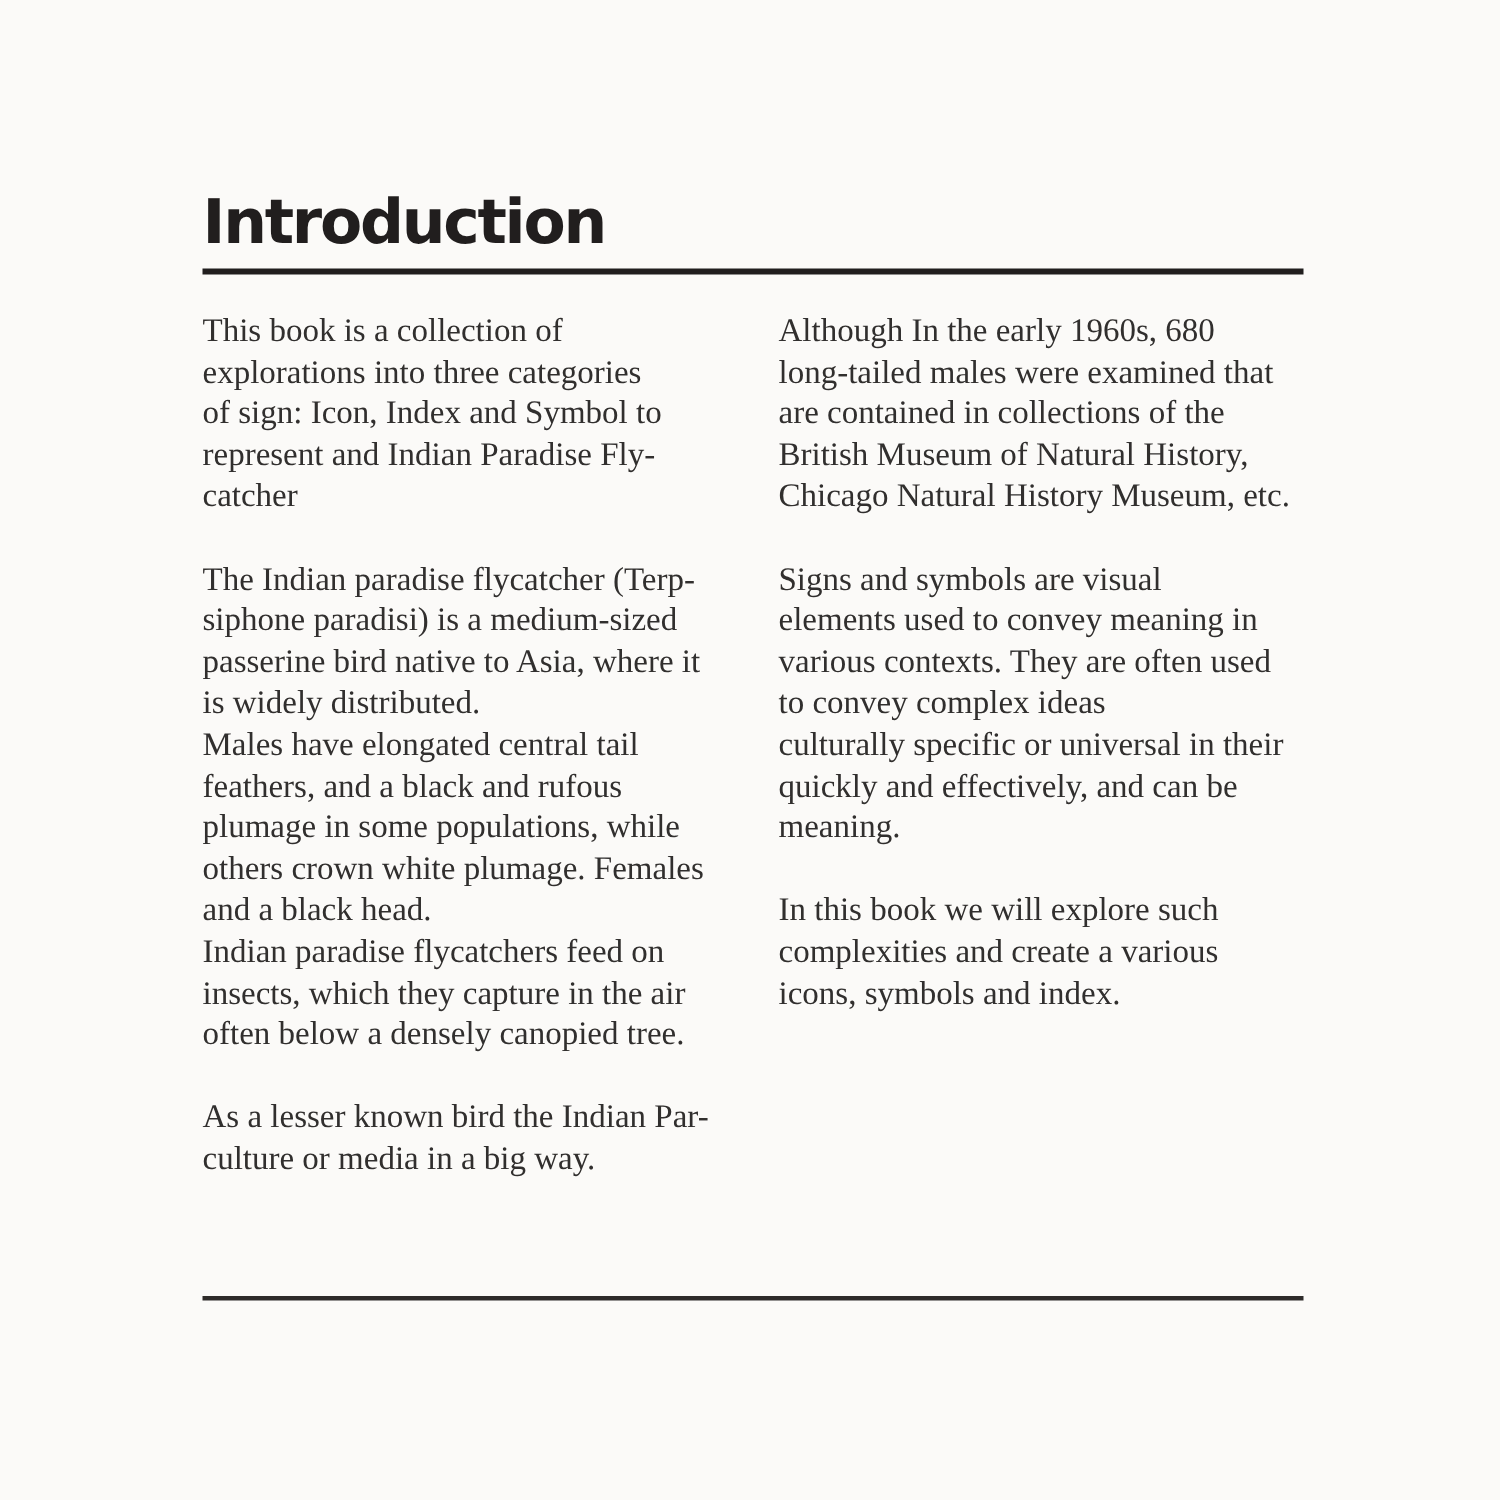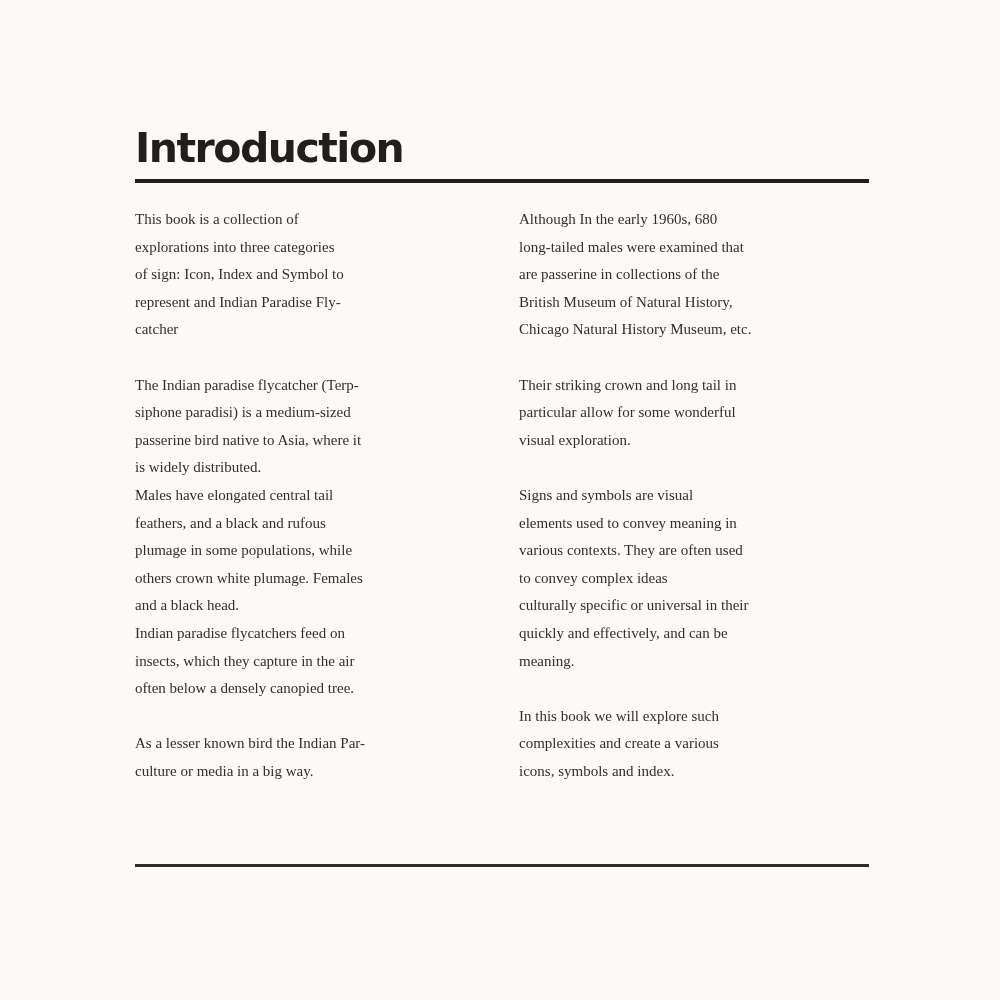--- a/index.html
+++ b/index.html
@@ -56,21 +56,21 @@
     position: absolute;
     left: 135px;
     top: 206px;
     width: 734px;
     display: flex;
     gap: 34px;
   }
 
   .col {
     width: 350px;
-    font-size: 15px;
+    font-size: 22px;
     line-height: 27.6px;
     white-space: nowrap;
   }
 
   .para {
     margin: 0 0 27.6px 0;
   }
 
   .para:last-child {
     margin-bottom: 0;
@@ -113,28 +113,23 @@
         </p>
         <p class="para">
           <span class="line">As a lesser known bird the Indian Par-</span>
           <span class="line">culture or media in a big way.</span>
         </p>
       </div>
     <div class="col">
         <p class="para">
           <span class="line">Although In the early 1960s, 680</span>
           <span class="line">long-tailed males were examined that</span>
-          <span class="line">are passerine in collections of the</span>
+          <span class="line">are contained in collections of the</span>
           <span class="line">British Museum of Natural History,</span>
           <span class="line">Chicago Natural History Museum, etc.</span>
-        </p>
-        <p class="para">
-          <span class="line">Their striking crown and long tail in</span>
-          <span class="line">particular allow for some wonderful</span>
-          <span class="line">visual exploration.</span>
         </p>
         <p class="para">
           <span class="line">Signs and symbols are visual</span>
           <span class="line">elements used to convey meaning in</span>
           <span class="line">various contexts. They are often used</span>
           <span class="line">to convey complex ideas</span>
           <span class="line">culturally specific or universal in their</span>
           <span class="line">quickly and effectively, and can be</span>
           <span class="line">meaning.</span>
         </p>

